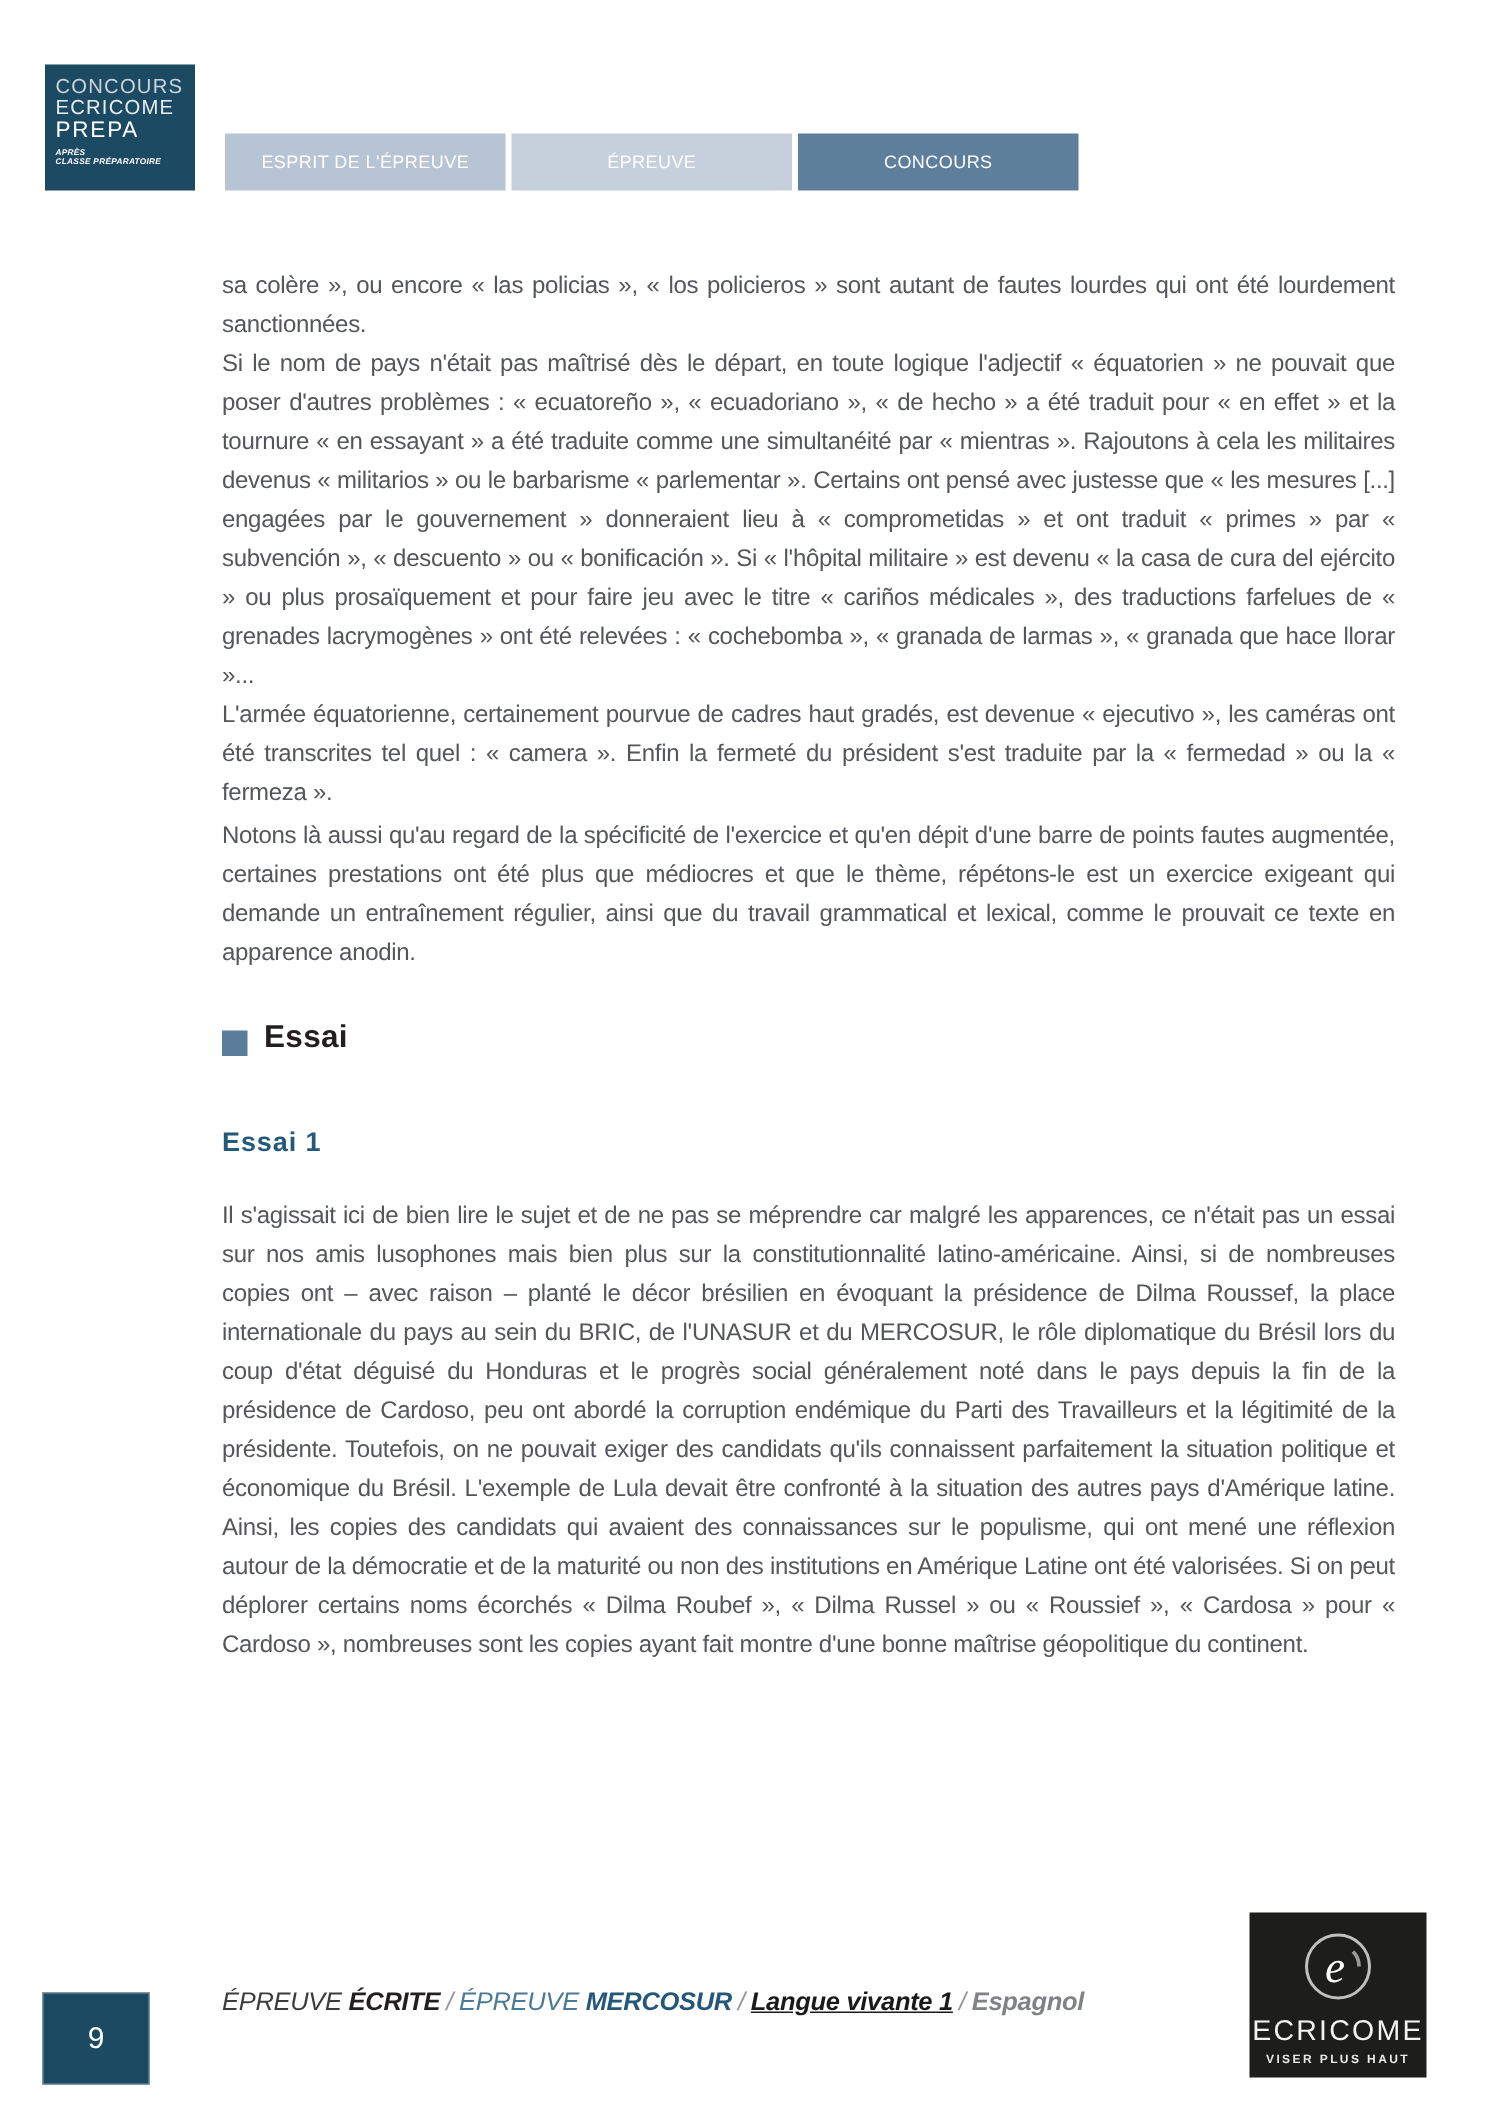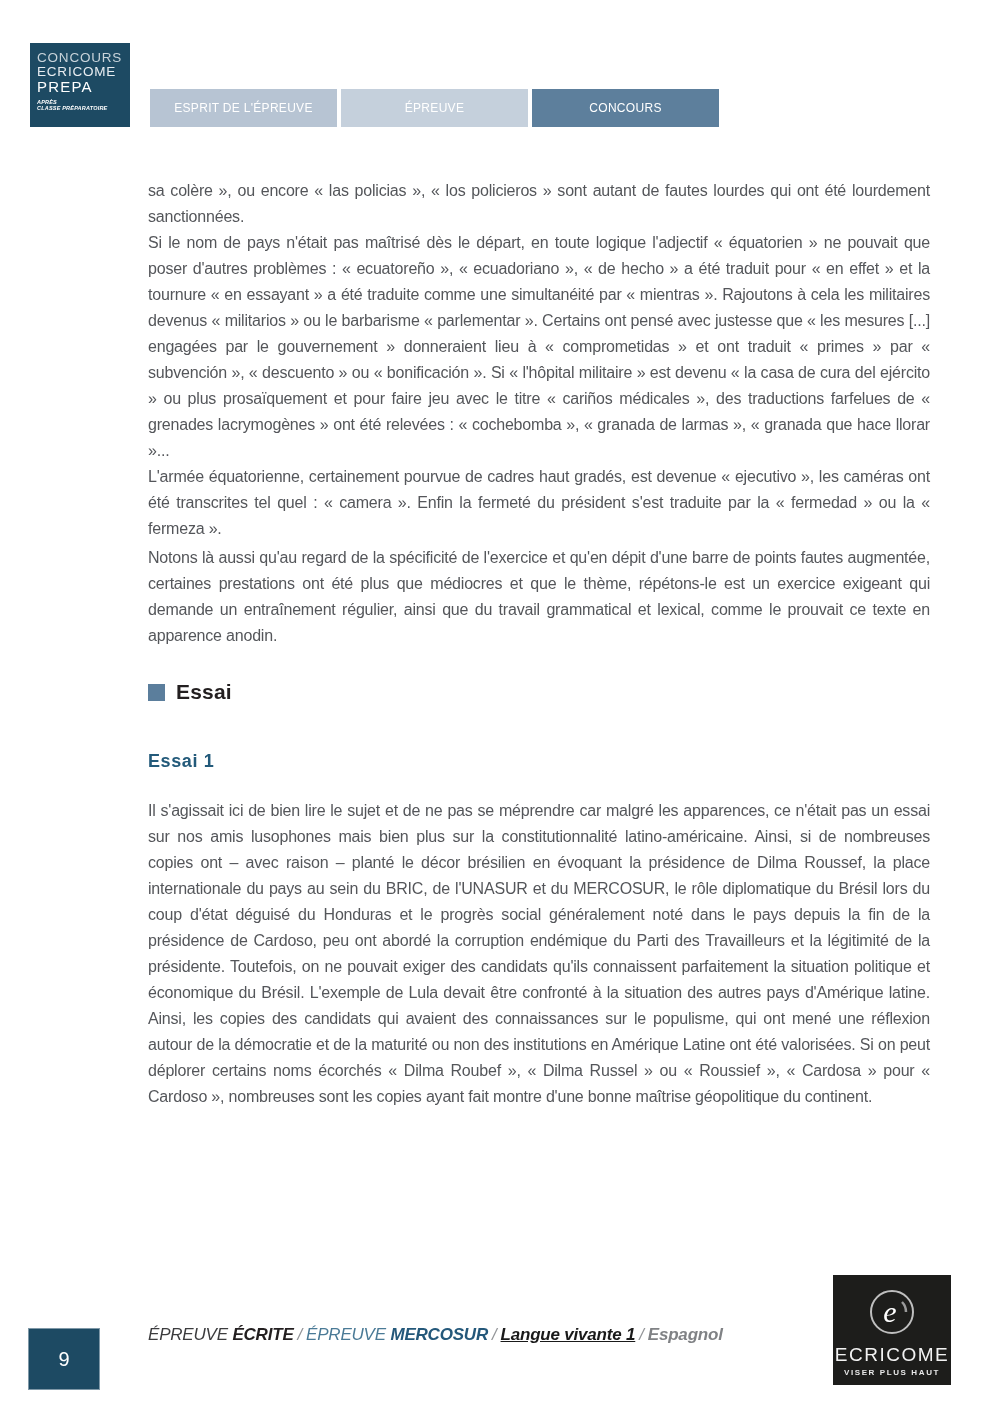--- a/index.html
+++ b/index.html
@@ -86,21 +86,21 @@
   .content p { text-align: justify; }
   #block1 { top: 178px; }
   #block2 { top: 545px; }
   #block3 { top: 798px; }
 
   
   .essai-heading {
     position: absolute;
     left: 148px; top: 680px;
     display: flex;
-    align-items: center;
+    align-items: flex-end;
     gap: 11px;
   }
   .essai-heading .sq {
     width: 17px; height: 17px;
     background: #5b7e9c;
     display: inline-block;
   }
   .essai-heading .txt {
     font-size: 21px;
     font-weight: 700;

